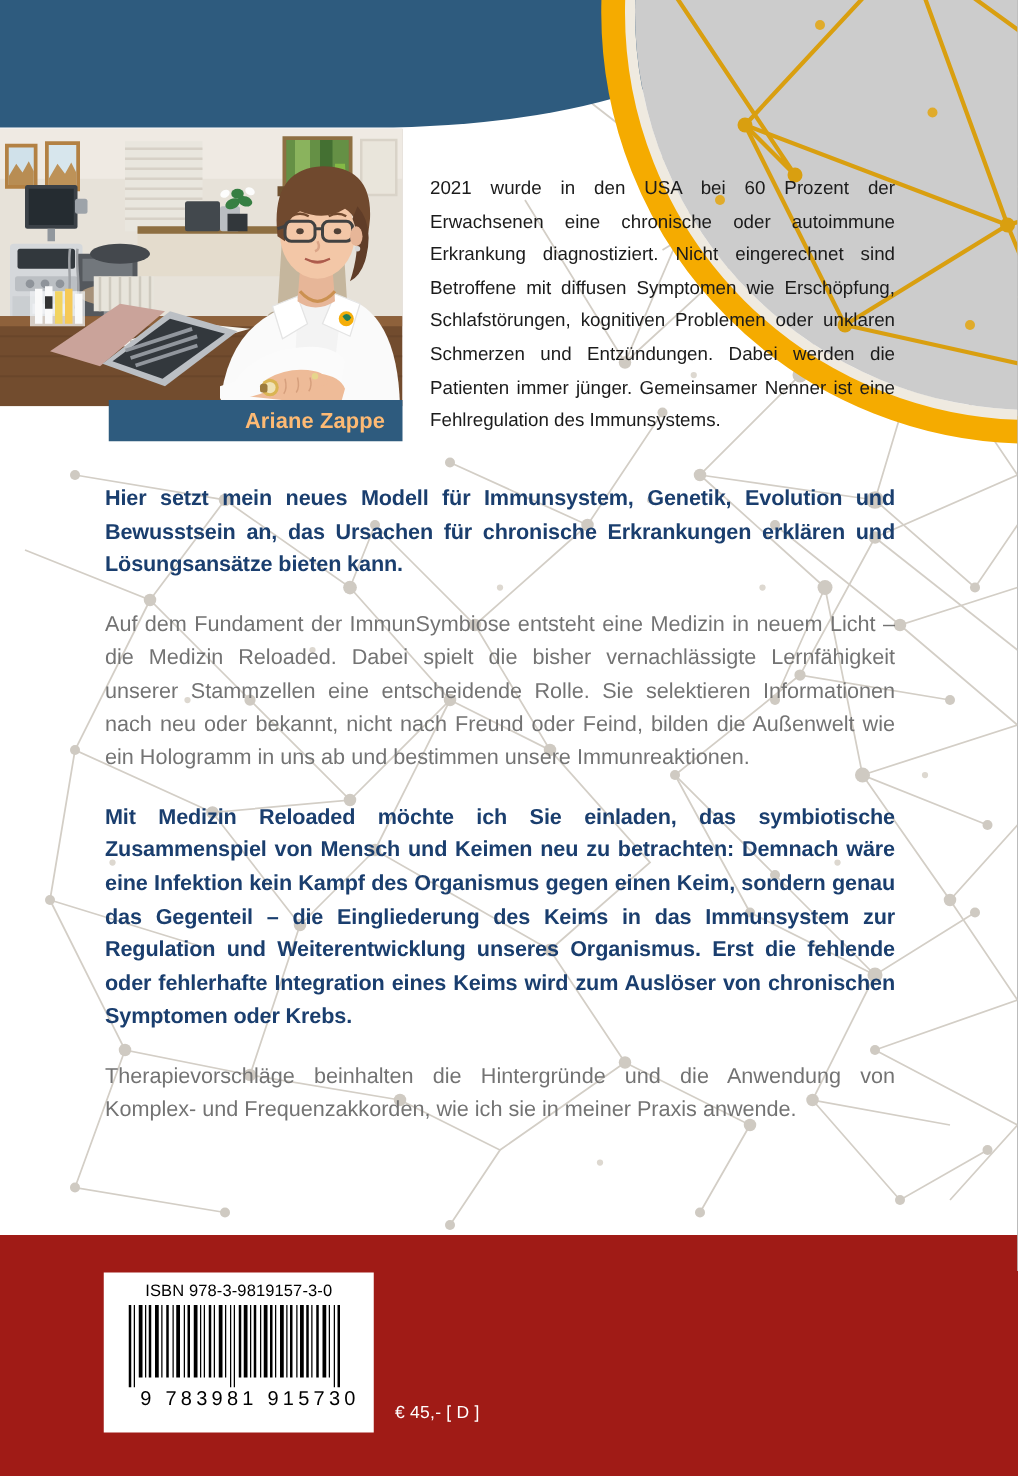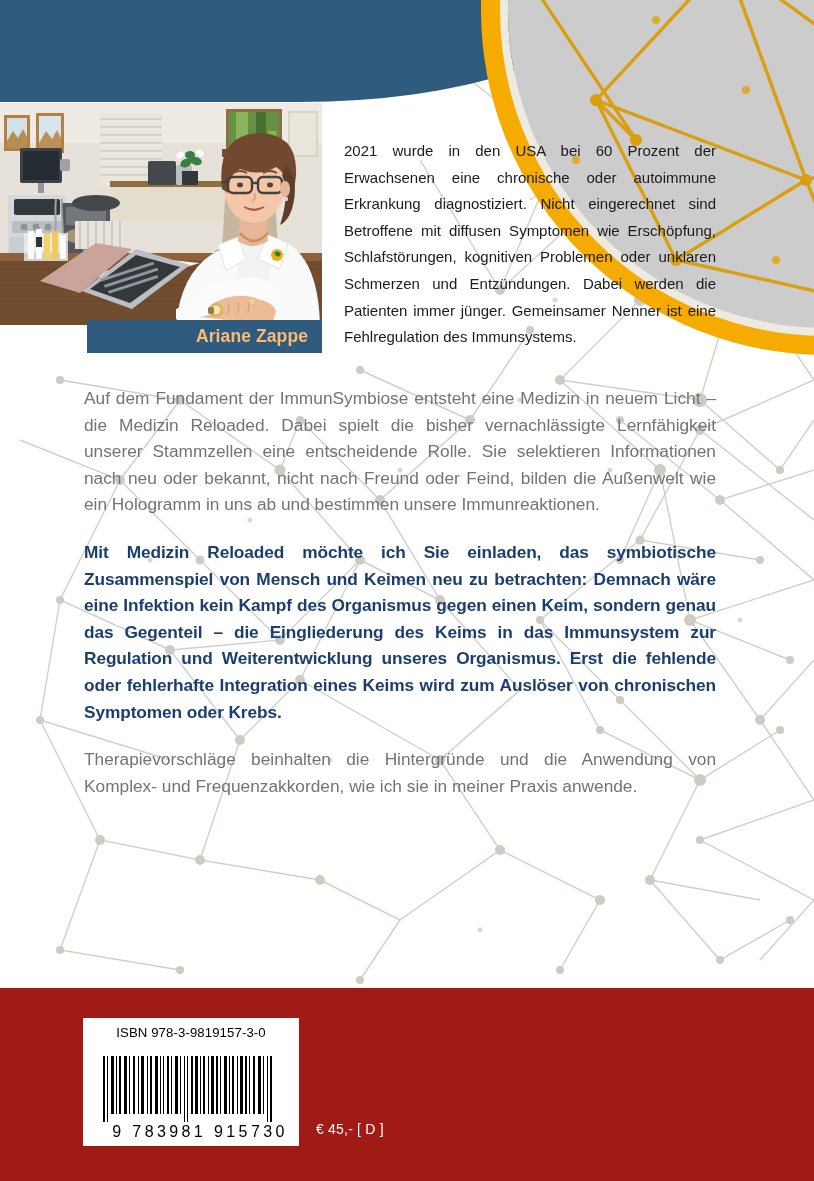--- a/index.html
+++ b/index.html
@@ -135,21 +135,21 @@
     height: 128px;
     background: #ffffff;
     box-sizing: border-box;
     padding: 7px 0 0 0;
     text-align: center;
   }
   #isbn-text {
     font-size: 13.2px;
     color: #000;
     letter-spacing: .1px;
-    margin-bottom: 16px;
+    margin-bottom: 4px;
   }
   #barcode-bars {
     display: block;
     margin: 0 auto;
   }
   #barcode-digits {
     font-size: 16px;
     color: #000;
     letter-spacing: 3.4px;
     margin-top: 1px;
@@ -576,20 +576,21 @@
     </svg>
   </div>
 
   <div id="name-banner">
     <span class="name-text">Ariane Zappe</span>
   </div>
 
   <div id="intro-para">2021 wurde in den USA bei 60 Prozent der Erwachsenen eine chronische oder autoimmune Erkrankung diagnostiziert. Nicht eingerechnet sind Betroffene mit diffusen Symptomen wie Erschöpfung, Schlafstörungen, kognitiven Problemen oder unklaren Schmerzen und Entzündungen. Dabei werden die Patienten immer jünger. Gemeinsamer Nenner ist eine Fehlregulation des Immunsystems.</div>
 
   <div id="body-col">
+    <p class="para highlight">Hier setzt mein neues Modell für Immunsystem, Genetik, Evolution und Bewusstsein an, das Ursachen für chronische Erkrankungen erklären und Lösungsansätze bieten kann.</p>
     <p class="para">Auf dem Fundament der ImmunSymbiose entsteht eine Medizin in neuem Licht – die Medizin Reloaded. Dabei spielt die bisher vernachlässigte Lernfähigkeit unserer Stammzellen eine entscheidende Rolle. Sie selektieren Informationen nach neu oder bekannt, nicht nach Freund oder Feind, bilden die Außenwelt wie ein Hologramm in uns ab und bestimmen unsere Immunreaktionen.</p>
     <p class="para highlight">Mit Medizin Reloaded möchte ich Sie einladen, das symbiotische Zusammenspiel von Mensch und Keimen neu zu betrachten: Demnach wäre eine Infektion kein Kampf des Organismus gegen einen Keim, sondern genau das Gegenteil – die Eingliederung des Keims in das Immunsystem zur Regulation und Weiterentwicklung unseres Organismus. Erst die fehlende oder fehlerhafte Integration eines Keims wird zum Auslöser von chronischen Symptomen oder Krebs.</p>
     <p class="para last">Therapievorschläge beinhalten die Hintergründe und die Anwendung von Komplex- und Frequenzakkorden, wie ich sie in meiner Praxis anwende.</p>
   </div>
 
   <div id="footer"></div>
 
   <div id="barcode-box">
     <div id="isbn-text">ISBN 978-3-9819157-3-0</div>
     <svg id="barcode-bars" width="180" height="66" viewBox="0 0 180 66" xmlns="http://www.w3.org/2000/svg">

